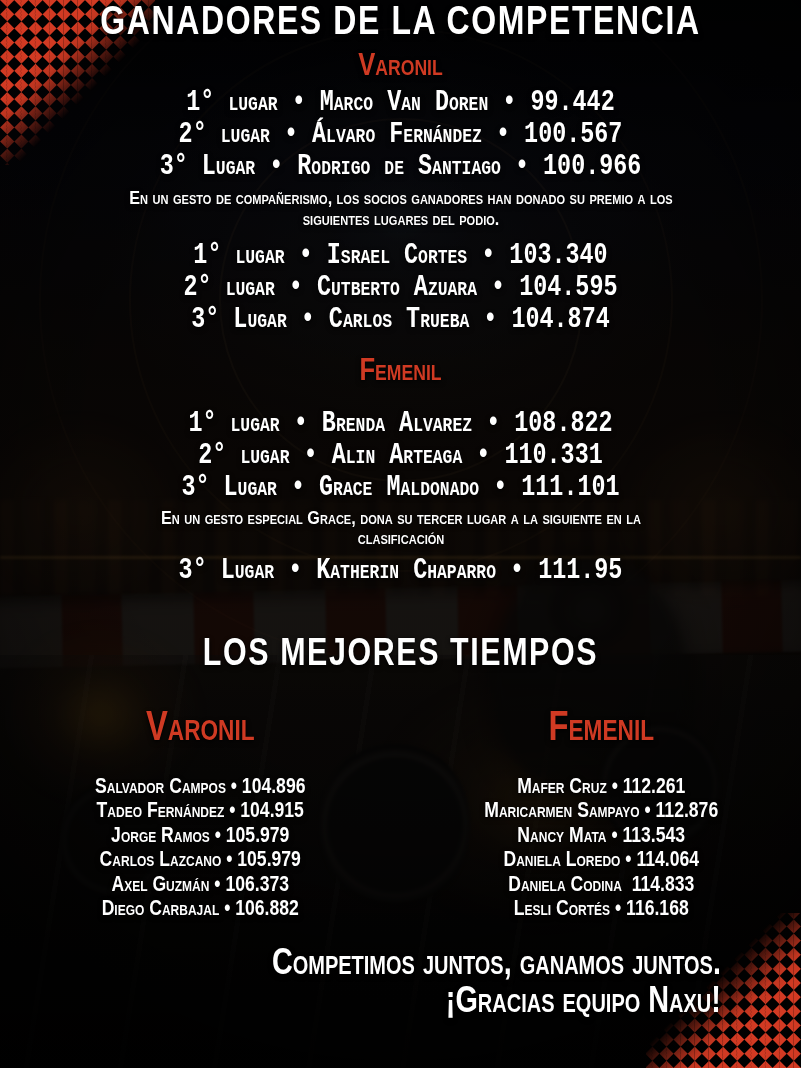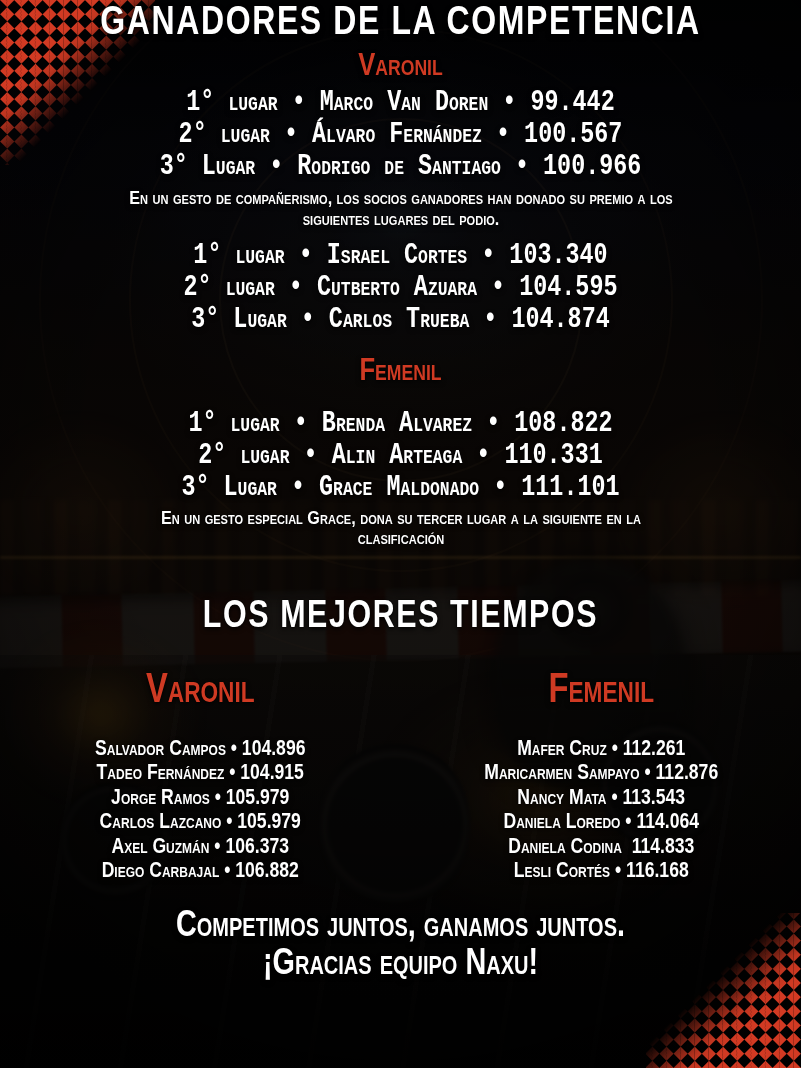--- a/index.html
+++ b/index.html
@@ -100,21 +100,21 @@
   .note{font-size:19px;line-height:21px;max-width:660px;margin:5px auto 0 auto;transform:scaleX(.85);}
   .note.narrow{max-width:580px;line-height:20px;}
   .fem-heading{margin-top:18px;}
   .podium.fem{margin-top:22px;text-align:center;}
   .best-title{margin-top:46px;font-size:38px;line-height:40px;letter-spacing:2px;transform:scaleX(.8);font-weight:bold;}
   .columns{display:flex;margin-top:26px;}
   .col{flex:1;}
   .col-heading{color:var(--red);font-size:42px;line-height:44px;margin:0;transform:scaleX(.78);font-weight:bold;}
   .col-list{margin-top:26px;}
   .trow{font-size:22px;line-height:24.5px;transform:scaleX(.8);white-space:nowrap;}
-  .footer{margin-top:22px;}
+  .footer{margin-top:22px;text-align:right;}
   .footer-line{font-size:36px;line-height:38px;transform:scaleX(.8);white-space:nowrap;}
   .dot{display:inline-block;}
 </style>
 </head>
 <body>
 
 <div class="poster">
 
   <div class="bg">
     <div class="bg-base"></div>
@@ -168,20 +168,23 @@
       <h2 class="sec-heading sc shadowed fem-heading">Femenil</h2>
 
       <div class="podium fem sc shadowed">
         <div class="prow"><span>1° lugar</span> <span class="dot">•</span> <span>Brenda Alvarez</span> <span class="dot">•</span> <span>108.822</span></div>
         <div class="prow"><span>2° lugar</span> <span class="dot">•</span> <span>Alin Arteaga</span> <span class="dot">•</span> <span>110.331</span></div>
         <div class="prow"><span>3° Lugar</span> <span class="dot">•</span> <span>Grace Maldonado</span> <span class="dot">•</span> <span>111.101</span></div>
       </div>
 
       <p class="note narrow sc shadowed">En un gesto especial Grace, dona su tercer lugar a la siguiente en la clasificación</p>
 
+      <div class="podium sc shadowed">
+        <div class="prow"><span>3° Lugar</span> <span class="dot">•</span> <span>Katherin Chaparro</span> <span class="dot">•</span> <span>111.95</span></div>
+      </div>
     </section>
 
     <section>
       <h2 class="best-title shadowed">LOS MEJORES TIEMPOS</h2>
 
       <div class="columns">
         <div class="col">
           <h3 class="col-heading sc shadowed">Varonil</h3>
           <div class="col-list sc shadowed">
             <div class="trow"><span>Salvador Campos</span> <span class="dot">•</span> <span>104.896</span></div>

